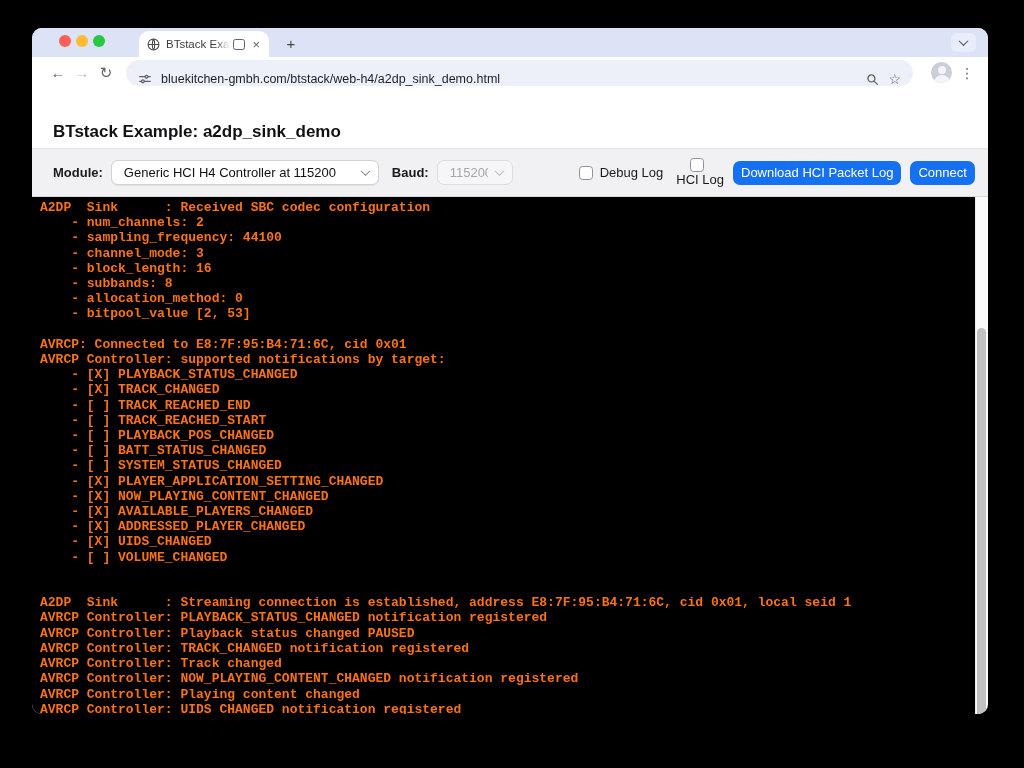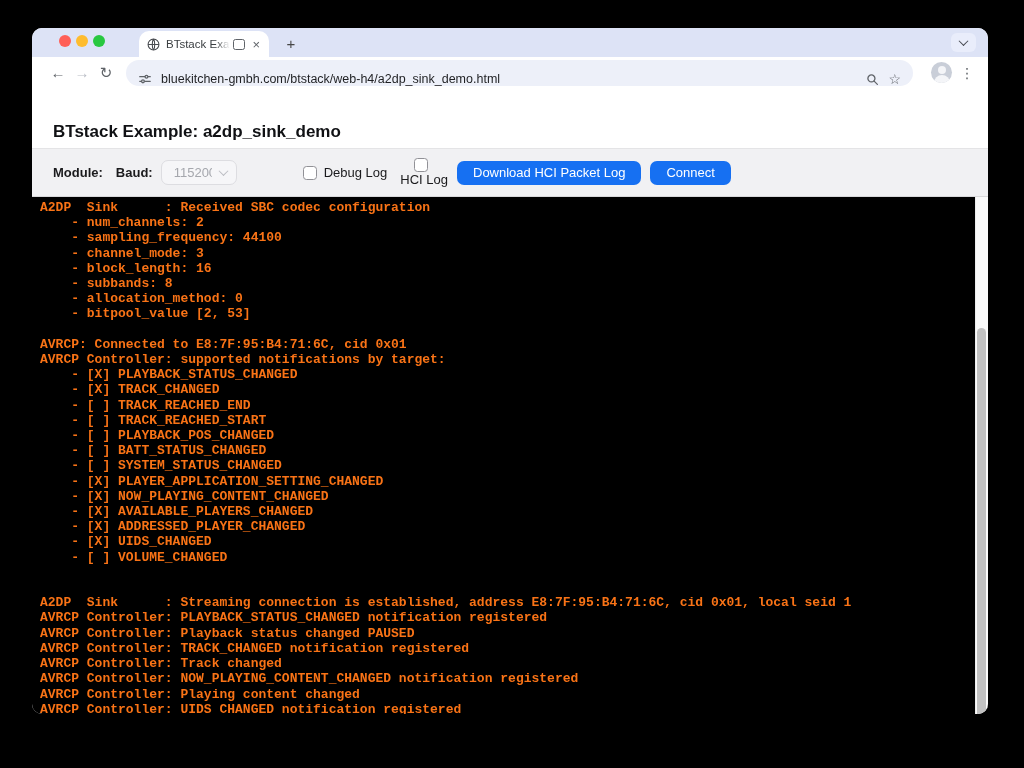--- a/index.html
+++ b/index.html
@@ -76,21 +76,21 @@
   .select.disabled{background:#f6f6f8;border-color:#dddde1;box-shadow:none;width:76px;}
   .select.disabled .sel-text{color:#a5a7ad;}
   .select.disabled .chev{border-color:#bcbdc3;}
   .chk-wrap{display:flex;align-items:center;flex:none;}
   .chk{
     appearance:none;-webkit-appearance:none;width:14px;height:14px;margin:0 7px 0 0;
     border:1.5px solid #919196;border-radius:3.5px;background:#fff;flex:none;
   }
   .btn{
     height:24px;border:none;border-radius:7px;background:#1670f2;color:#fff;font-size:13px;
-    font-family:"Liberation Sans",sans-serif;padding:0 16px;display:flex;align-items:center;flex:none;margin-left:9px;
+    font-family:"Liberation Sans",sans-serif;padding:0 8px;display:flex;align-items:center;flex:none;margin-left:9px;
   }
   
   .console{flex:1;background:#000;position:relative;overflow:hidden;}
   .console pre{
     margin:0;padding:3px 14px 0 8px;
     font-family:"Liberation Mono",monospace;font-weight:700;font-size:13px;line-height:15.2px;color:#f97316;
   }
   .cursor{display:inline-block;width:8px;height:13px;background:#fff;transform:translateY(2px);}
   .scroll-track{position:absolute;top:0;right:0;width:13px;height:100%;background:#fafafa;border-left:1px solid #ececec;box-sizing:border-box;}
   .scroll-thumb{position:absolute;right:2px;top:131px;width:9px;height:419px;background:#c1c1c1;border-radius:5px;}
@@ -150,20 +150,24 @@
     </span>
     <span class="kebab">⋮</span>
   </div>
 
   <div class="page-header">
     <h1>BTstack Example: a2dp_sink_demo</h1>
   </div>
 
   <div class="control-bar">
     <span class="ctl-label">Module:</span>
+    <div class="select module">
+      <span class="sel-text">Generic HCI H4 Controller at 115200</span>
+      <span class="chev"></span>
+    </div>
     <span class="ctl-label" style="margin-left:13px;">Baud:</span>
     <div class="select disabled">
       <span class="sel-text">115200</span>
       <span class="chev"></span>
     </div>
     <label class="chk-wrap" style="margin-left:66px;">
       <input type="checkbox" class="chk" style="">
       <span>Debug Log</span>
     </label>
     <label class="chk-wrap" style="margin-left:13px;flex-direction:column;">

